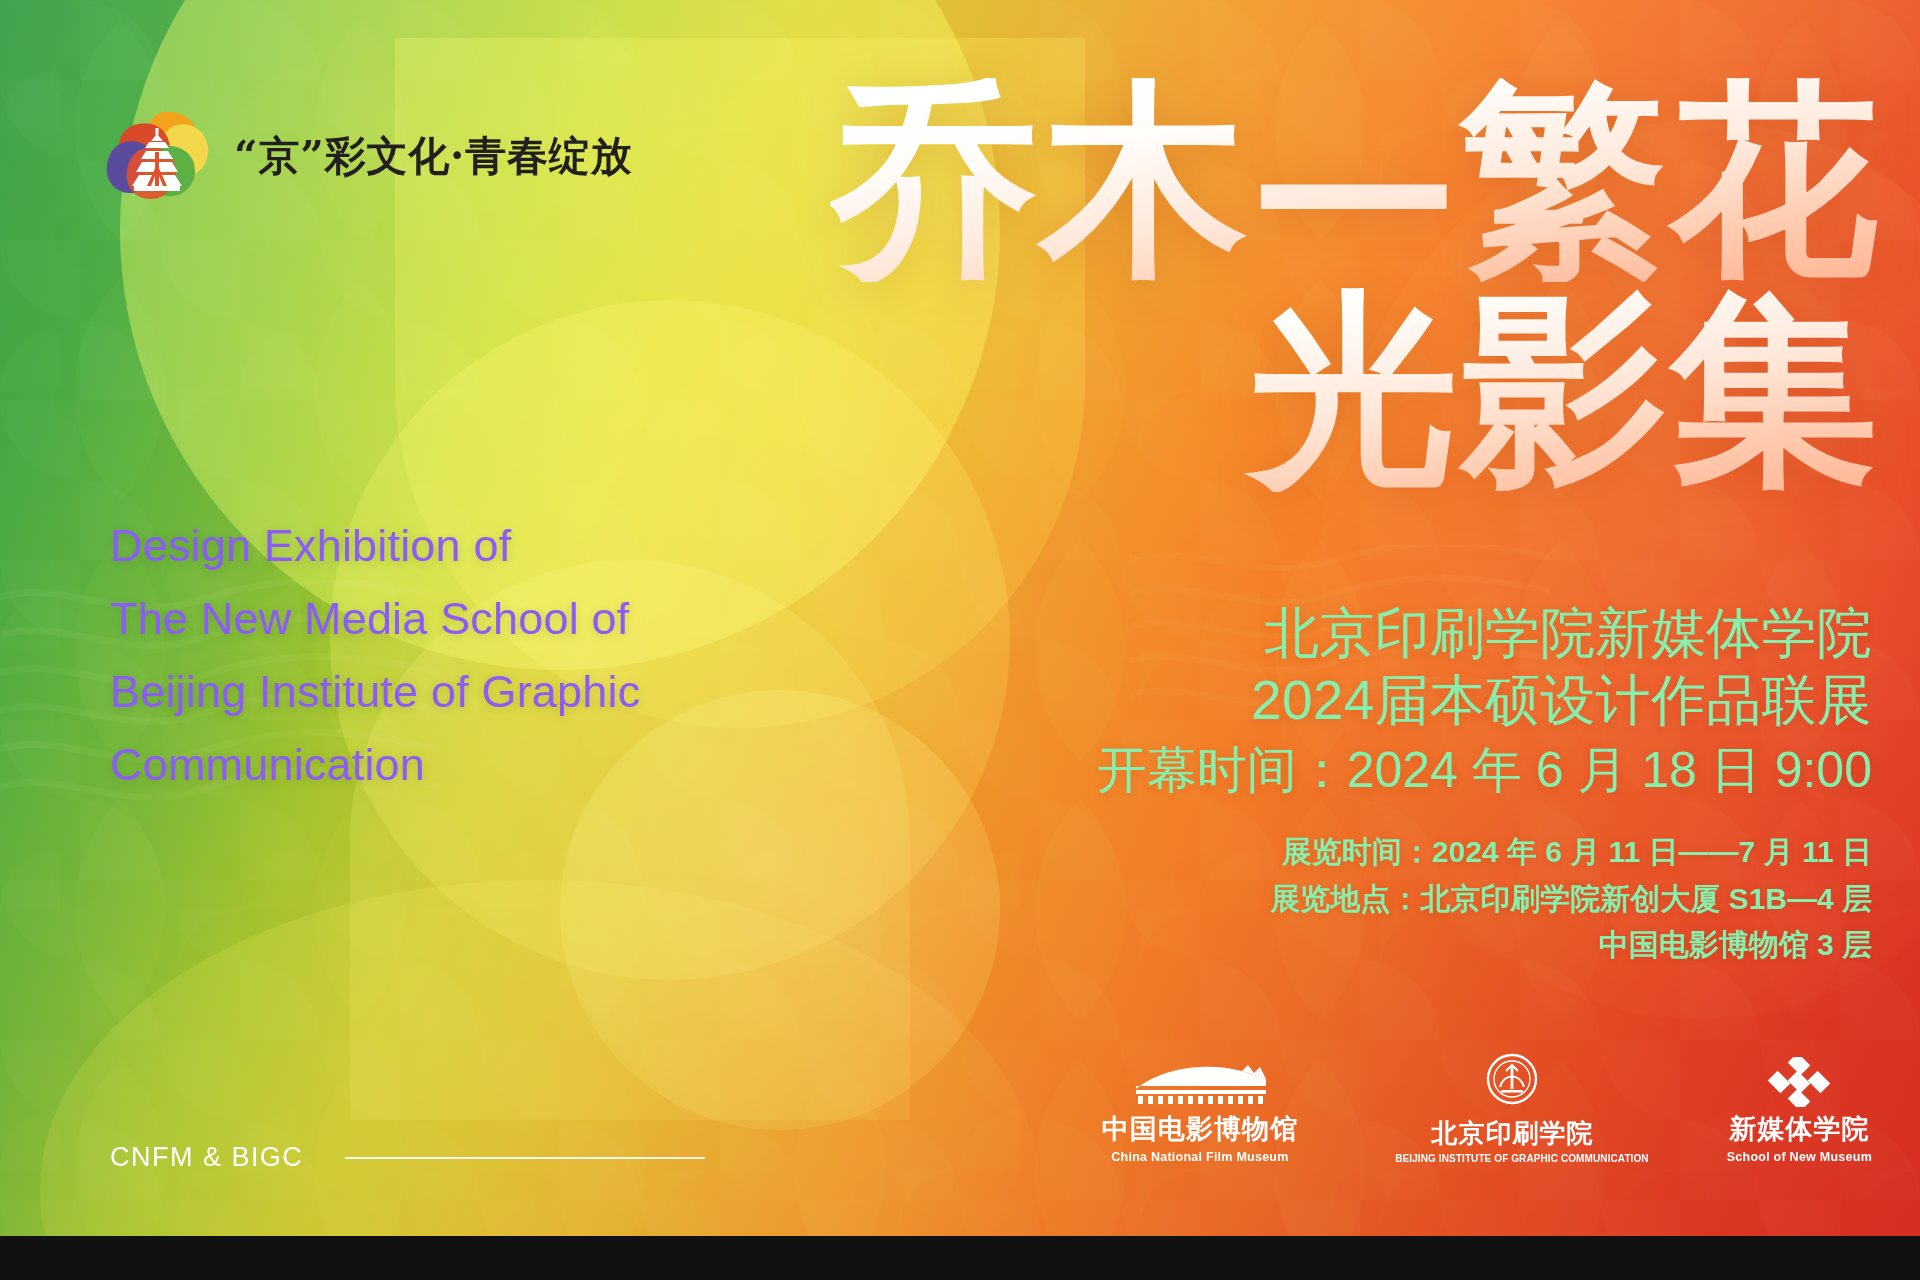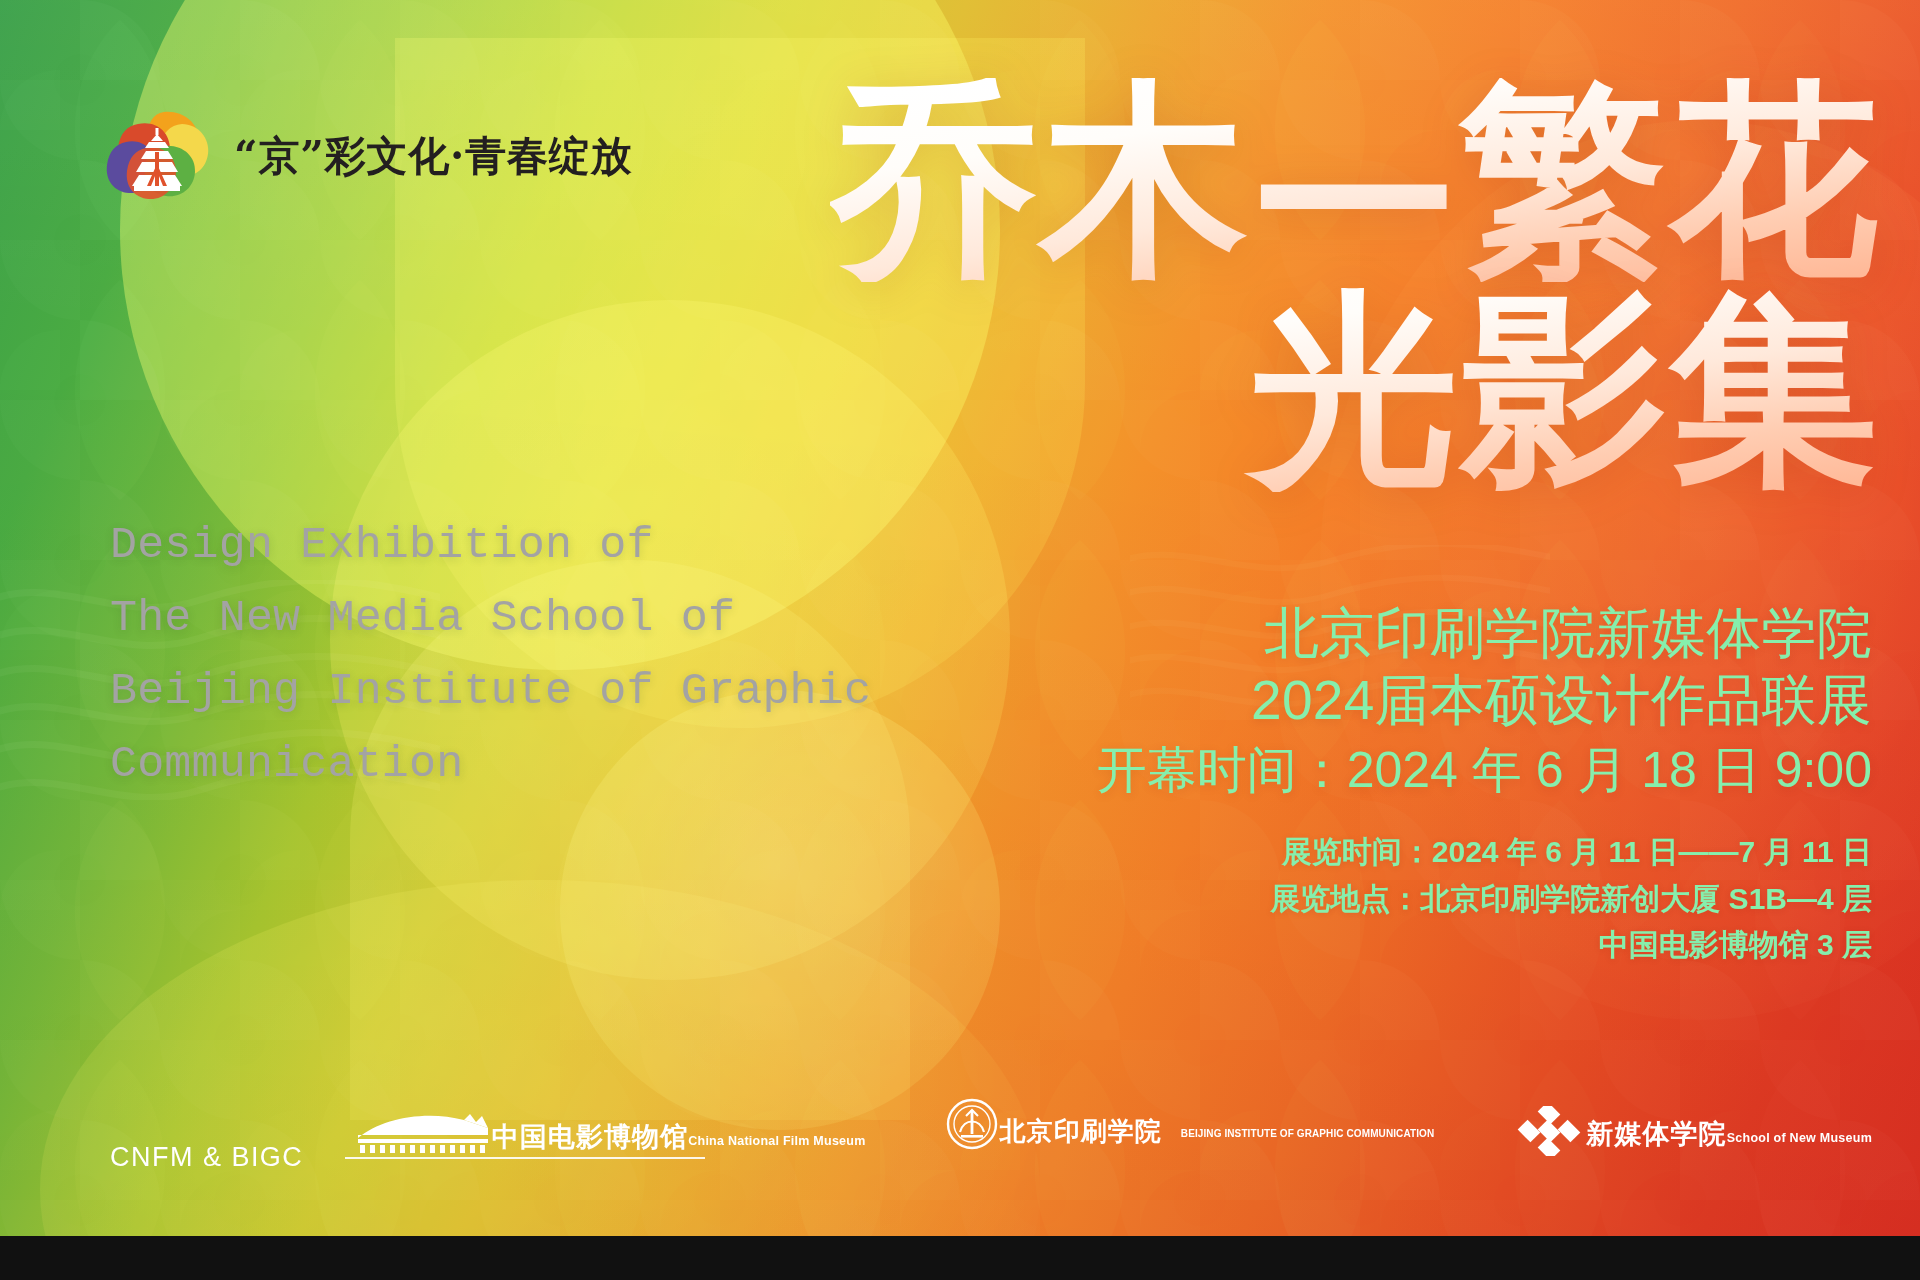--- a/index.html
+++ b/index.html
@@ -148,22 +148,22 @@
   .cn-small{
     margin-top:26px;
     font-size:30px;line-height:1.55;font-weight:700;
     white-space:nowrap;
     text-shadow:0 1px 6px rgba(140,30,10,.16);
   }
 
   
   .en-block{
     position:absolute;left:110px;top:510px;
-    color:#a3a3a3;
-    font-family:Liberation Mono, monospace;
+    color:#8b5cf6;
+    font-family:Liberation Sans, sans-serif;
     font-size:45px;
     line-height:1.62;
     font-weight:400;
     letter-spacing:.004em;
     text-shadow:0 2px 8px rgba(40,80,30,.18);
   }
   .en-block div{white-space:nowrap;}
 
   
   .footer-left{
@@ -175,21 +175,21 @@
   }
   .footer-left .fl-rule{
     width:360px;height:2px;background:rgba(255,255,255,.9);
   }
 
   
   .logos{
     position:absolute;right:48px;bottom:72px;
     display:flex;align-items:flex-end;gap:78px;
   }
-  .logo{display:flex;flex-direction:row;align-items:center;color:#fff;}
+  .logo{display:flex;flex-direction:column;align-items:center;color:#fff;}
   .logo .glyph{margin-bottom:8px;}
   .logo .cn{font-size:27px;font-weight:700;letter-spacing:.04em;line-height:1.1;white-space:nowrap;}
   .logo .en{font-size:12.5px;font-weight:700;letter-spacing:.02em;margin-top:5px;white-space:nowrap;}
   .logo.bigc .cn{font-family:"DejaVu Serif","Liberation Serif",serif;font-size:26px;}
   .logo.bigc .en{font-size:10px;letter-spacing:.01em;padding-left:19px;}
 </style>
 </head>
 <body>
 
 <div id="poster">

